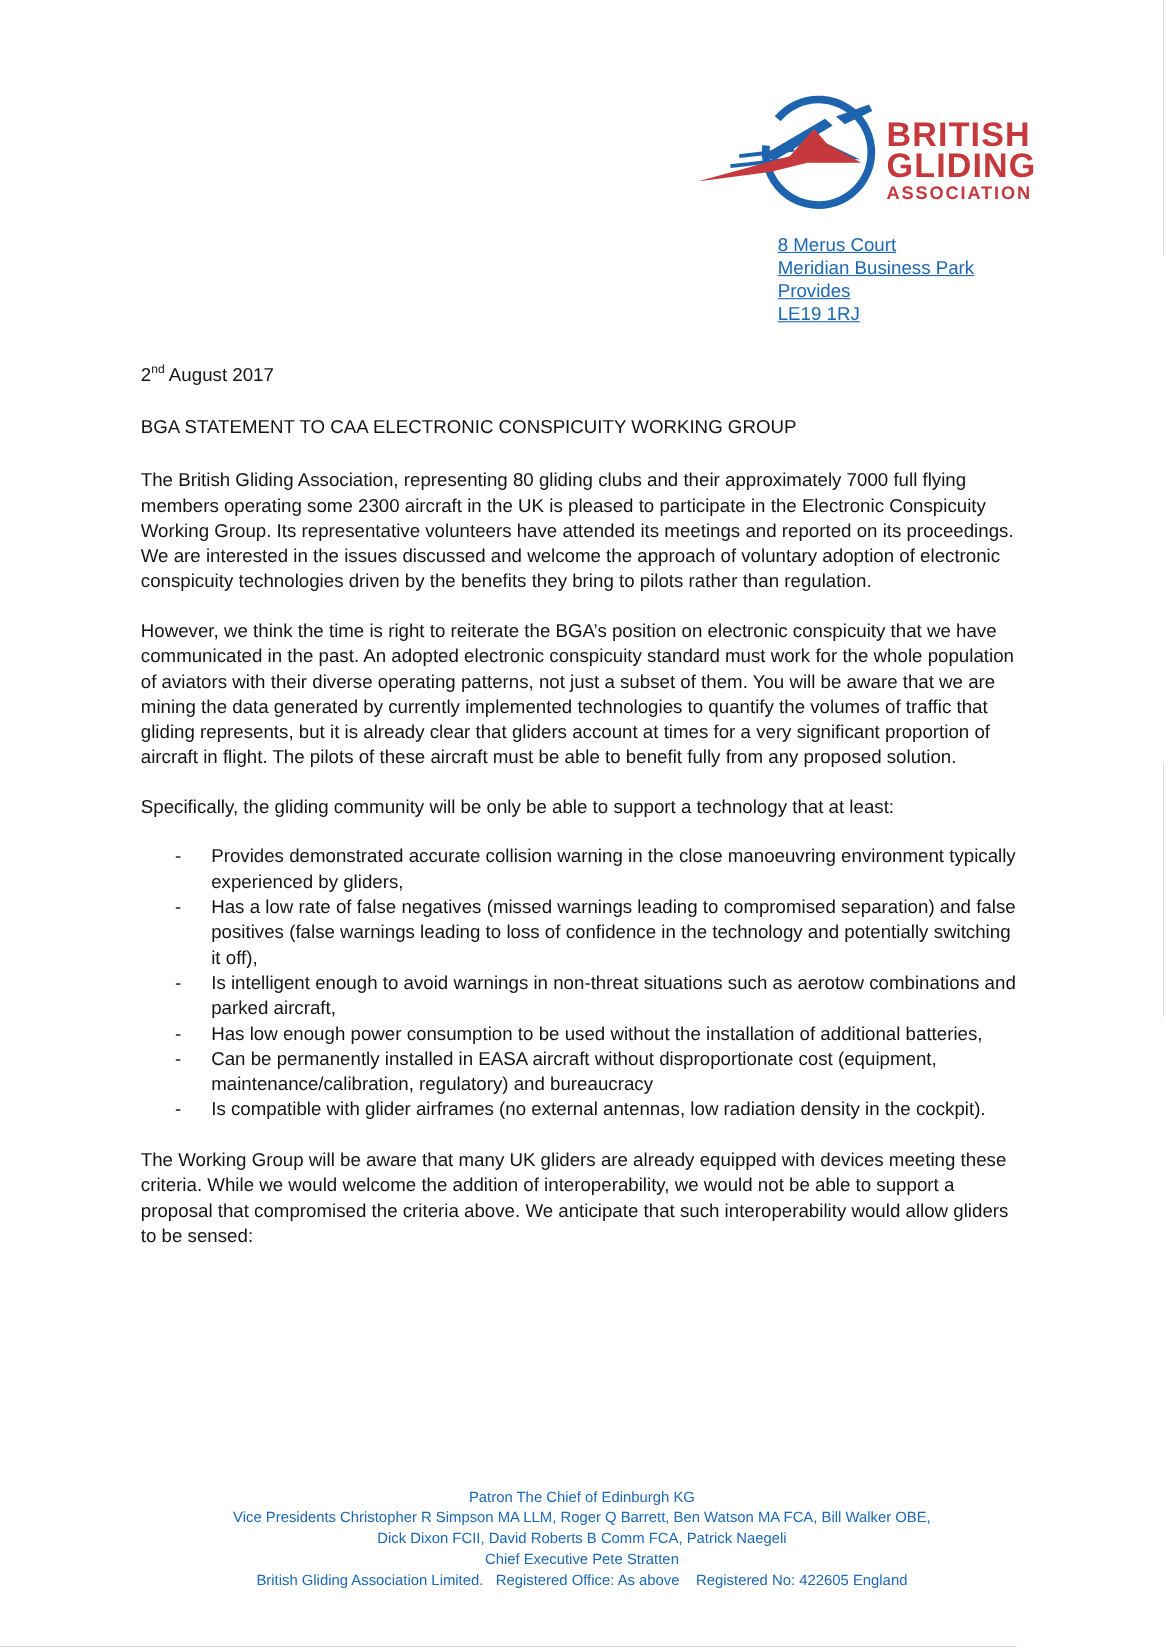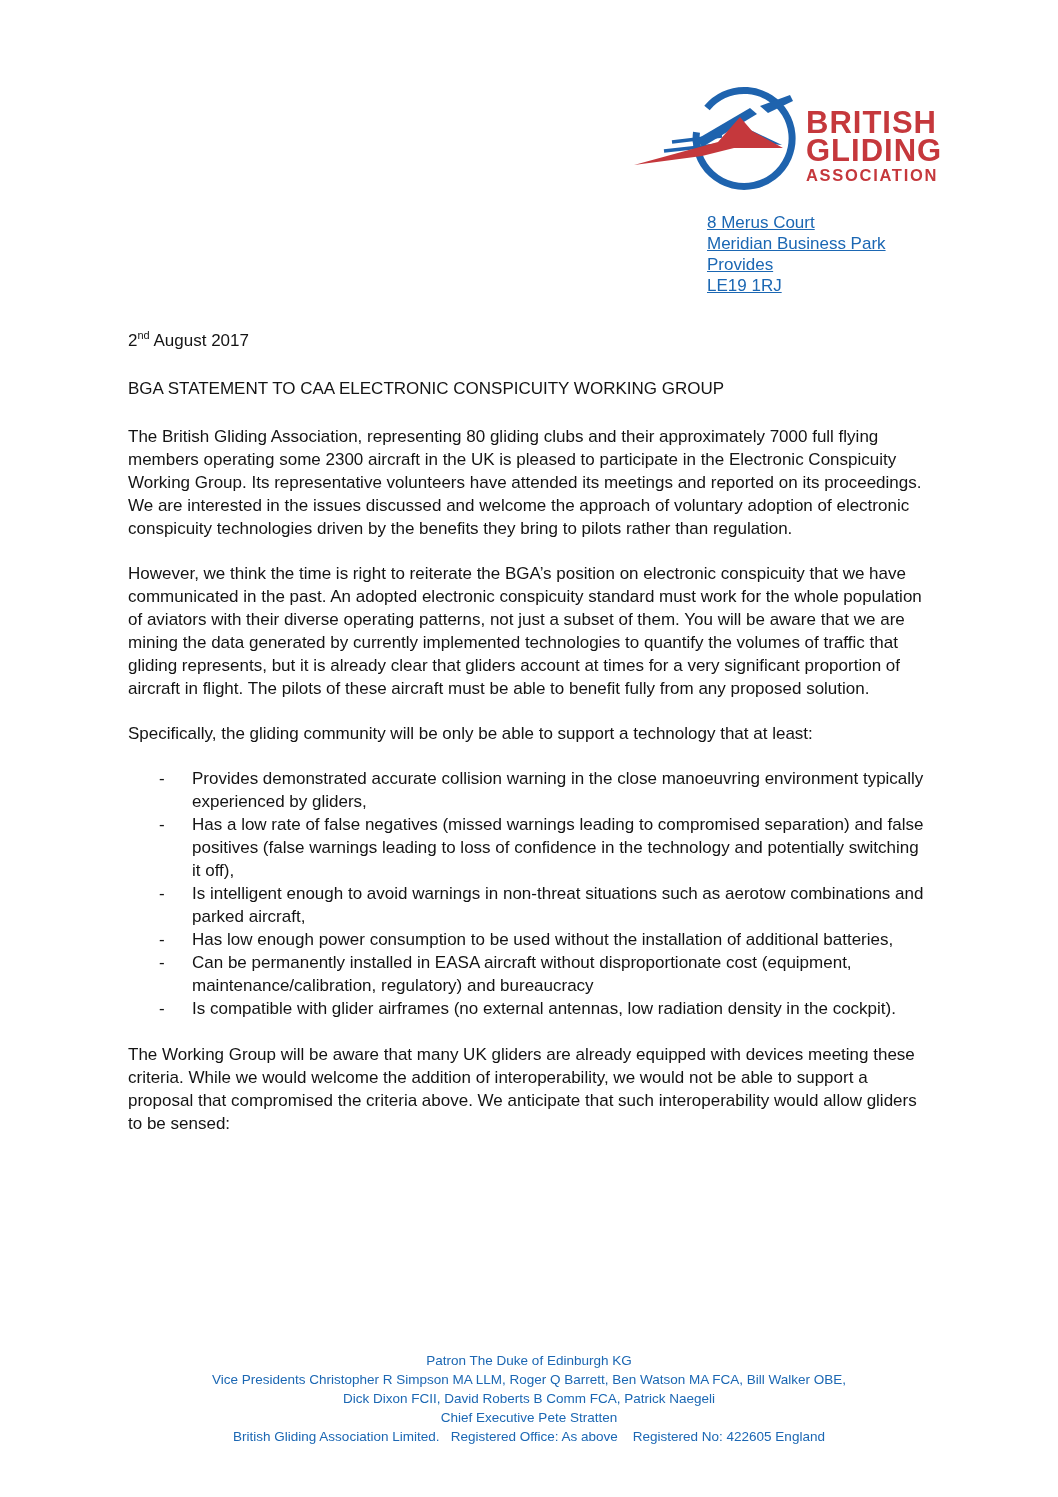--- a/index.html
+++ b/index.html
@@ -114,20 +114,20 @@
         <span class="bullet-dash">-</span>
         <span class="bullet-text">Is compatible with glider airframes (no external antennas, low radiation density in the cockpit).</span>
       </li>
     </ul>
 
     <p class="para">The Working Group will be aware that many UK gliders are already equipped with devices meeting these criteria. While we would welcome the addition of interoperability, we would not be able to support a proposal that compromised the criteria above. We anticipate that such interoperability would allow gliders to be sensed:</p>
 
   </div>
 
   <div class="page-footer">
-    <div>Patron The Duke of Edinburgh KG</div>
+    <div>Patron The Chief of Edinburgh KG</div>
     <div>Vice Presidents Christopher R Simpson MA LLM, Roger Q Barrett, Ben Watson MA FCA, Bill Walker OBE,</div>
     <div>Dick Dixon FCII, David Roberts B Comm FCA, Patrick Naegeli</div>
     <div>Chief Executive Pete Stratten</div>
     <div>British Gliding Association Limited.&nbsp;&nbsp; Registered Office: As above&nbsp;&nbsp;&nbsp; Registered No: 422605 England</div>
   </div>
 
 </div>
 
 </body></html>

